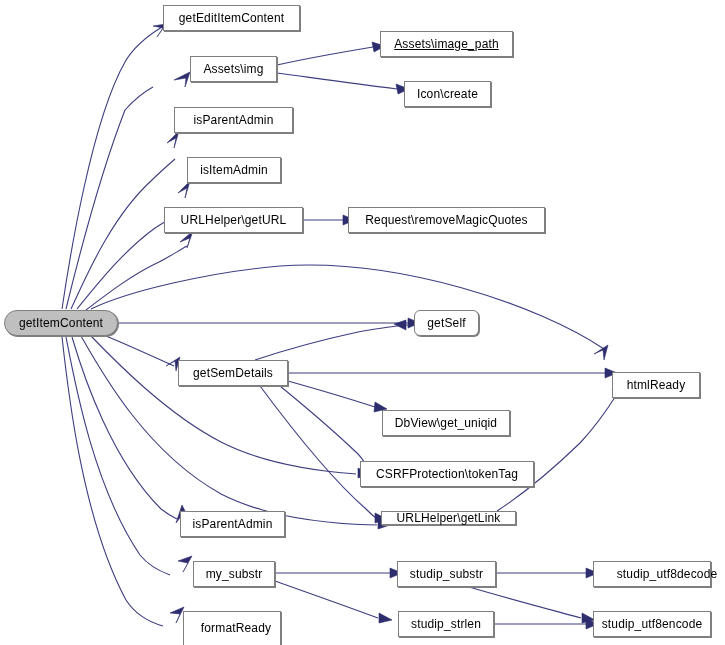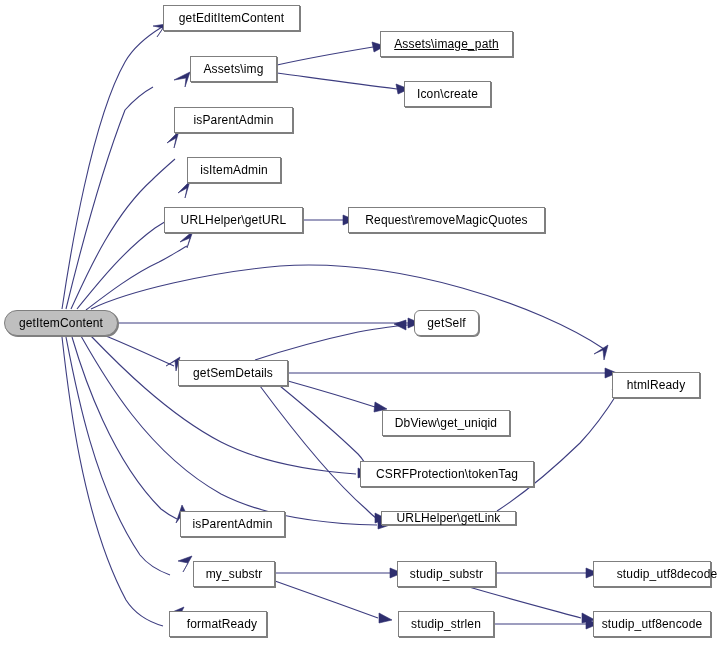--- a/index.html
+++ b/index.html
@@ -171,21 +171,21 @@
       </div>
       <div class="node-box" style="left: 193px; top: 561px; width: 82px; height: 26px;">
         <span class="node-label">my_substr</span>
       </div>
       <div class="node-box" style="left: 397px; top: 561px; width: 99px; height: 26px;">
         <span class="node-label">studip_substr</span>
       </div>
       <div class="node-box" style="left: 593px; top: 561px; width: 118px; height: 26px; padding-left: 30px;">
         <span class="node-label">studip_utf8decode</span>
       </div>
-      <div class="node-box" style="left: 169px; top: 611px; width: 98px; height: 26px; padding-left: 8px;">
+      <div class="node-box" style="left: 183px; top: 611px; width: 98px; height: 35px; padding-left: 8px;">
         <span class="node-label">formatReady</span>
       </div>
       <div class="node-box" style="left: 398px; top: 611px; width: 96px; height: 26px;">
         <span class="node-label">studip_strlen</span>
       </div>
       <div class="node-box" style="left: 593px; top: 611px; width: 118px; height: 26px;">
         <span class="node-label">studip_utf8encode</span>
       </div>
     </div>
 </div>

